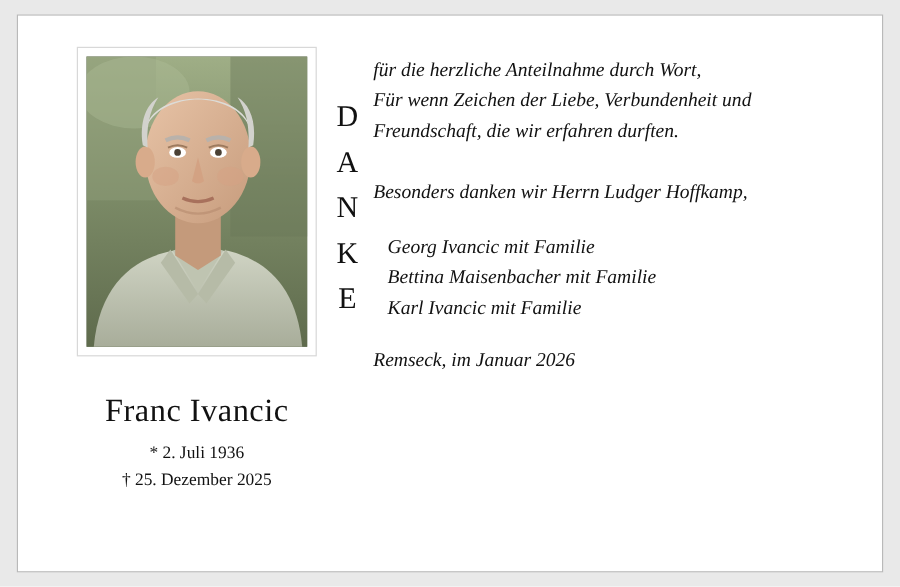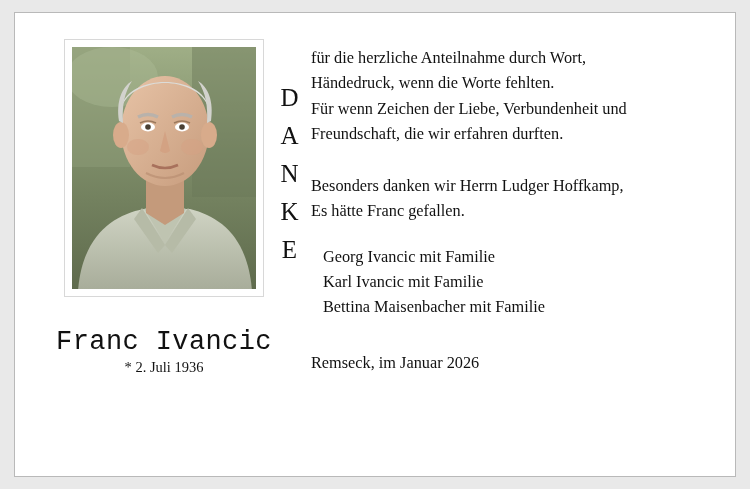--- a/index.html
+++ b/index.html
@@ -54,23 +54,24 @@
     overflow: hidden;
     background: #6f7a63;
   }
   .photo svg { display: block; }
   .name {
     margin-top: 30px;
     text-align: center;
     font-size: 27px;
     letter-spacing: 0.4px;
     color: #111;
-    font-family: Liberation Mono, monospace;
+    font-family: Liberation Serif, serif;
   }
   .dates {
+    margin-top: 10px;
     text-align: center;
     font-size: 14.5px;
     line-height: 1.5;
     color: #111;
   }
   .dates div { white-space: nowrap; }
 
   
   .danke {
     position: absolute;
@@ -86,26 +87,27 @@
 
   
   .right-col {
     position: absolute;
     left: 296px;
     top: 32px;
     right: 18px;
     font-size: 16.3px;
     line-height: 1.56;
     color: #111;
+    font-style: italic;
   }
   .para { margin: 0 0 0 0; }
   .para + .para { margin-top: 26px; }
   .para div { white-space: nowrap; }
   .family { margin-top: 20px; margin-left: 12px; }
-  .closing { margin-top: 30px; }
+  .closing { margin-top: 18px; }
 </style>
 </head>
 <body>
 
 <div class="page">
   <div class="card">
 
     <div class="left-col">
       <div class="photo-frame">
         <div class="photo">
@@ -165,48 +167,47 @@
 
             <path d="M74 126 Q93 136 112 126" stroke="#b98f72" stroke-width="2" fill="none" opacity="0.7"></path>
           </svg>
         </div>
       </div>
 
       <div class="name">Franc Ivancic</div>
 
       <div class="dates">
         <div>* 2. Juli 1936</div>
+        <div>† 25. Dezember 2025</div>
       </div>
     </div>
 
     <div class="danke">
       <div>D</div>
       <div>A</div>
       <div>N</div>
       <div>K</div>
       <div>E</div>
     </div>
 
     <div class="right-col">
 
       <div class="para">
         <div>für die herzliche Anteilnahme durch Wort,</div>
-        <div>Händedruck, wenn die Worte fehlten.</div>
         <div>Für wenn Zeichen der Liebe, Verbundenheit und</div>
         <div>Freundschaft, die wir erfahren durften.</div>
       </div>
 
       <div class="para">
         <div>Besonders danken wir Herrn Ludger Hoffkamp,</div>
-        <div>Es hätte Franc gefallen.</div>
       </div>
 
       <div class="family">
         <div>Georg Ivancic mit Familie</div>
+        <div>Bettina Maisenbacher mit Familie</div>
         <div>Karl Ivancic mit Familie</div>
-        <div>Bettina Maisenbacher mit Familie</div>
       </div>
 
       <div class="closing">Remseck, im Januar 2026</div>
     </div>
 
   </div>
 </div>
 
 </body></html>

